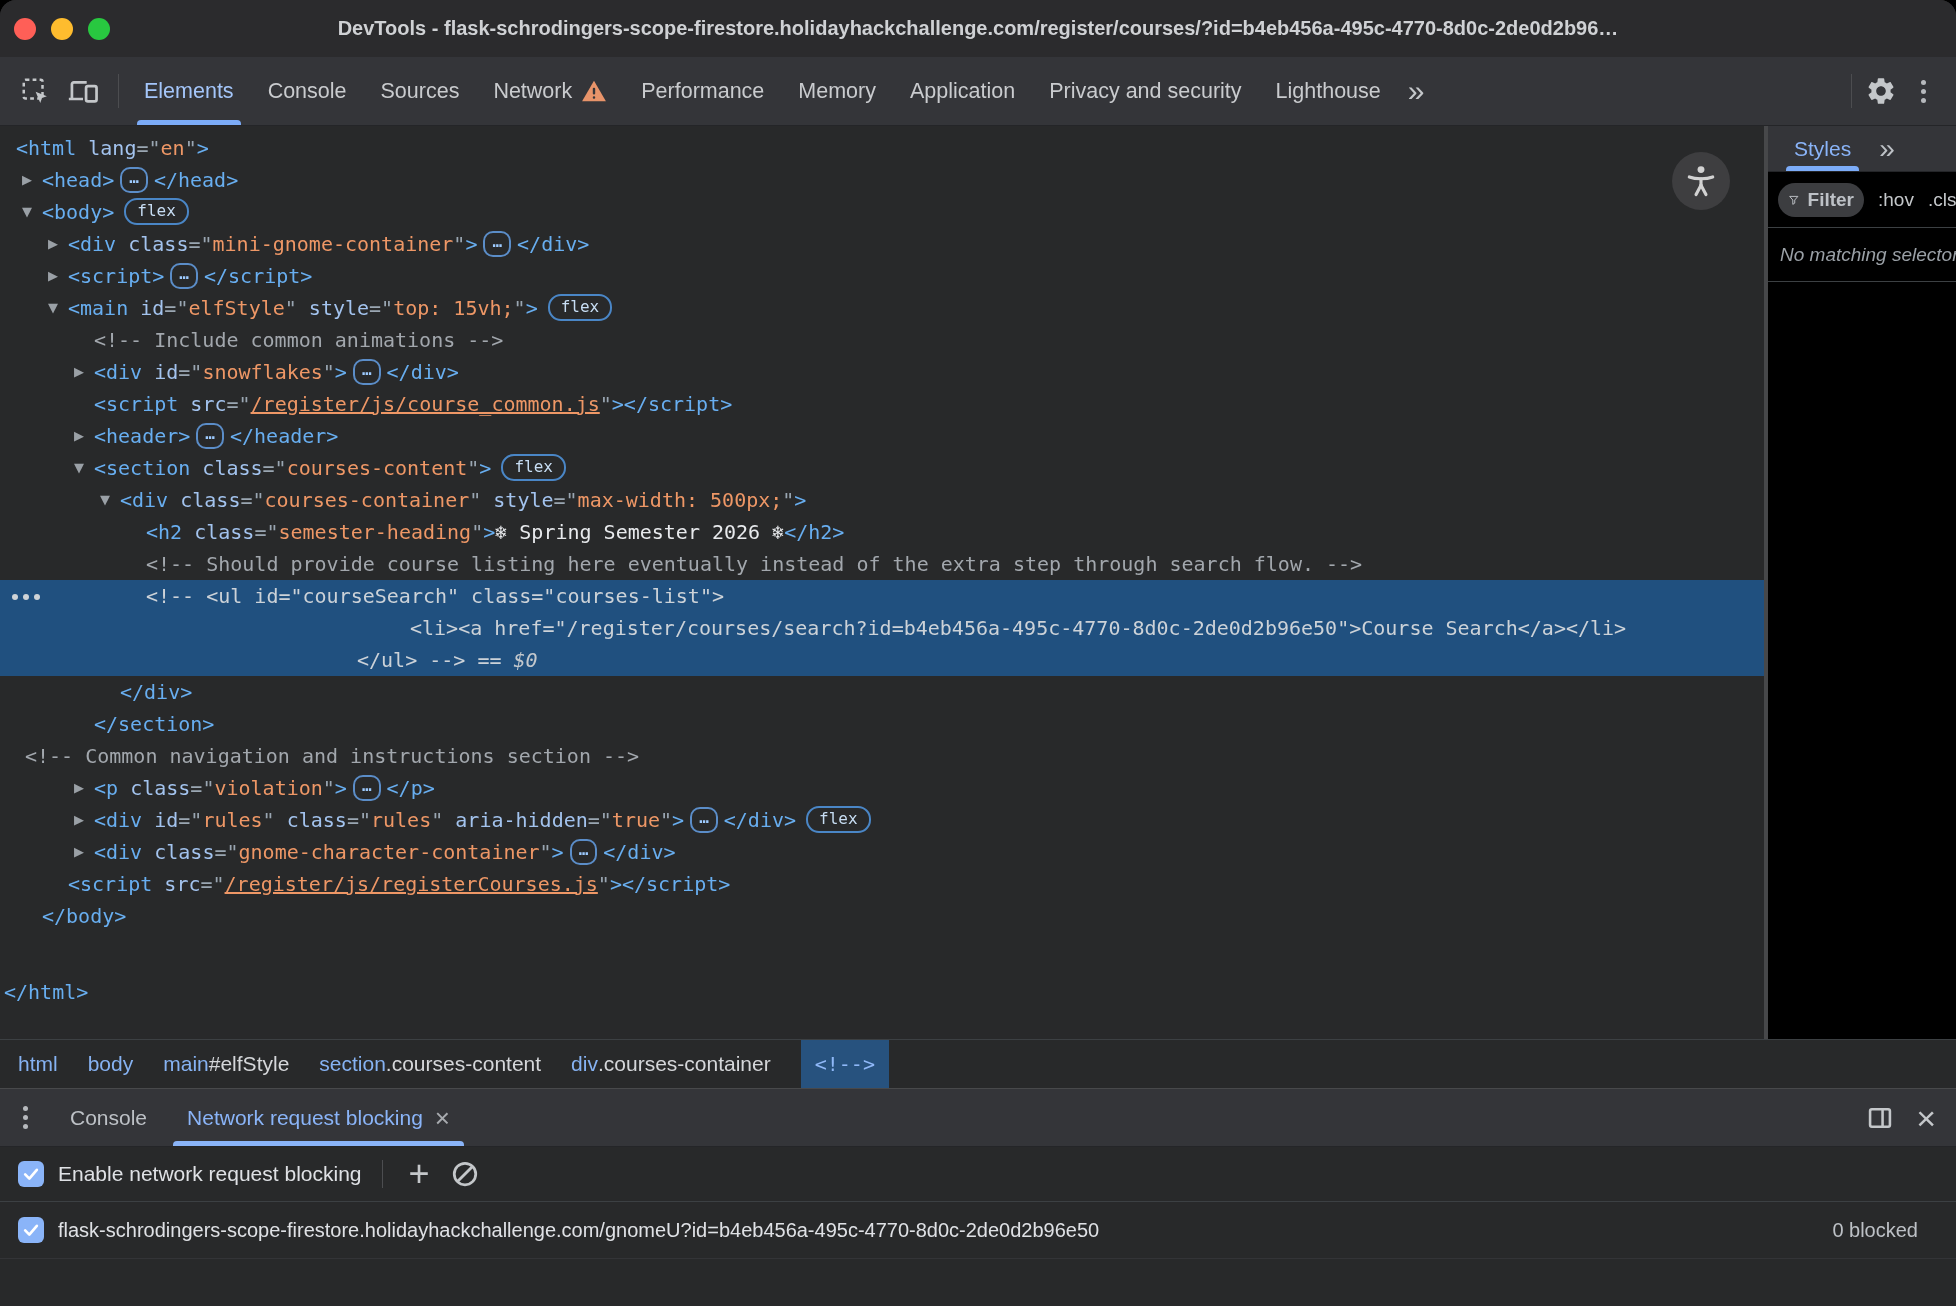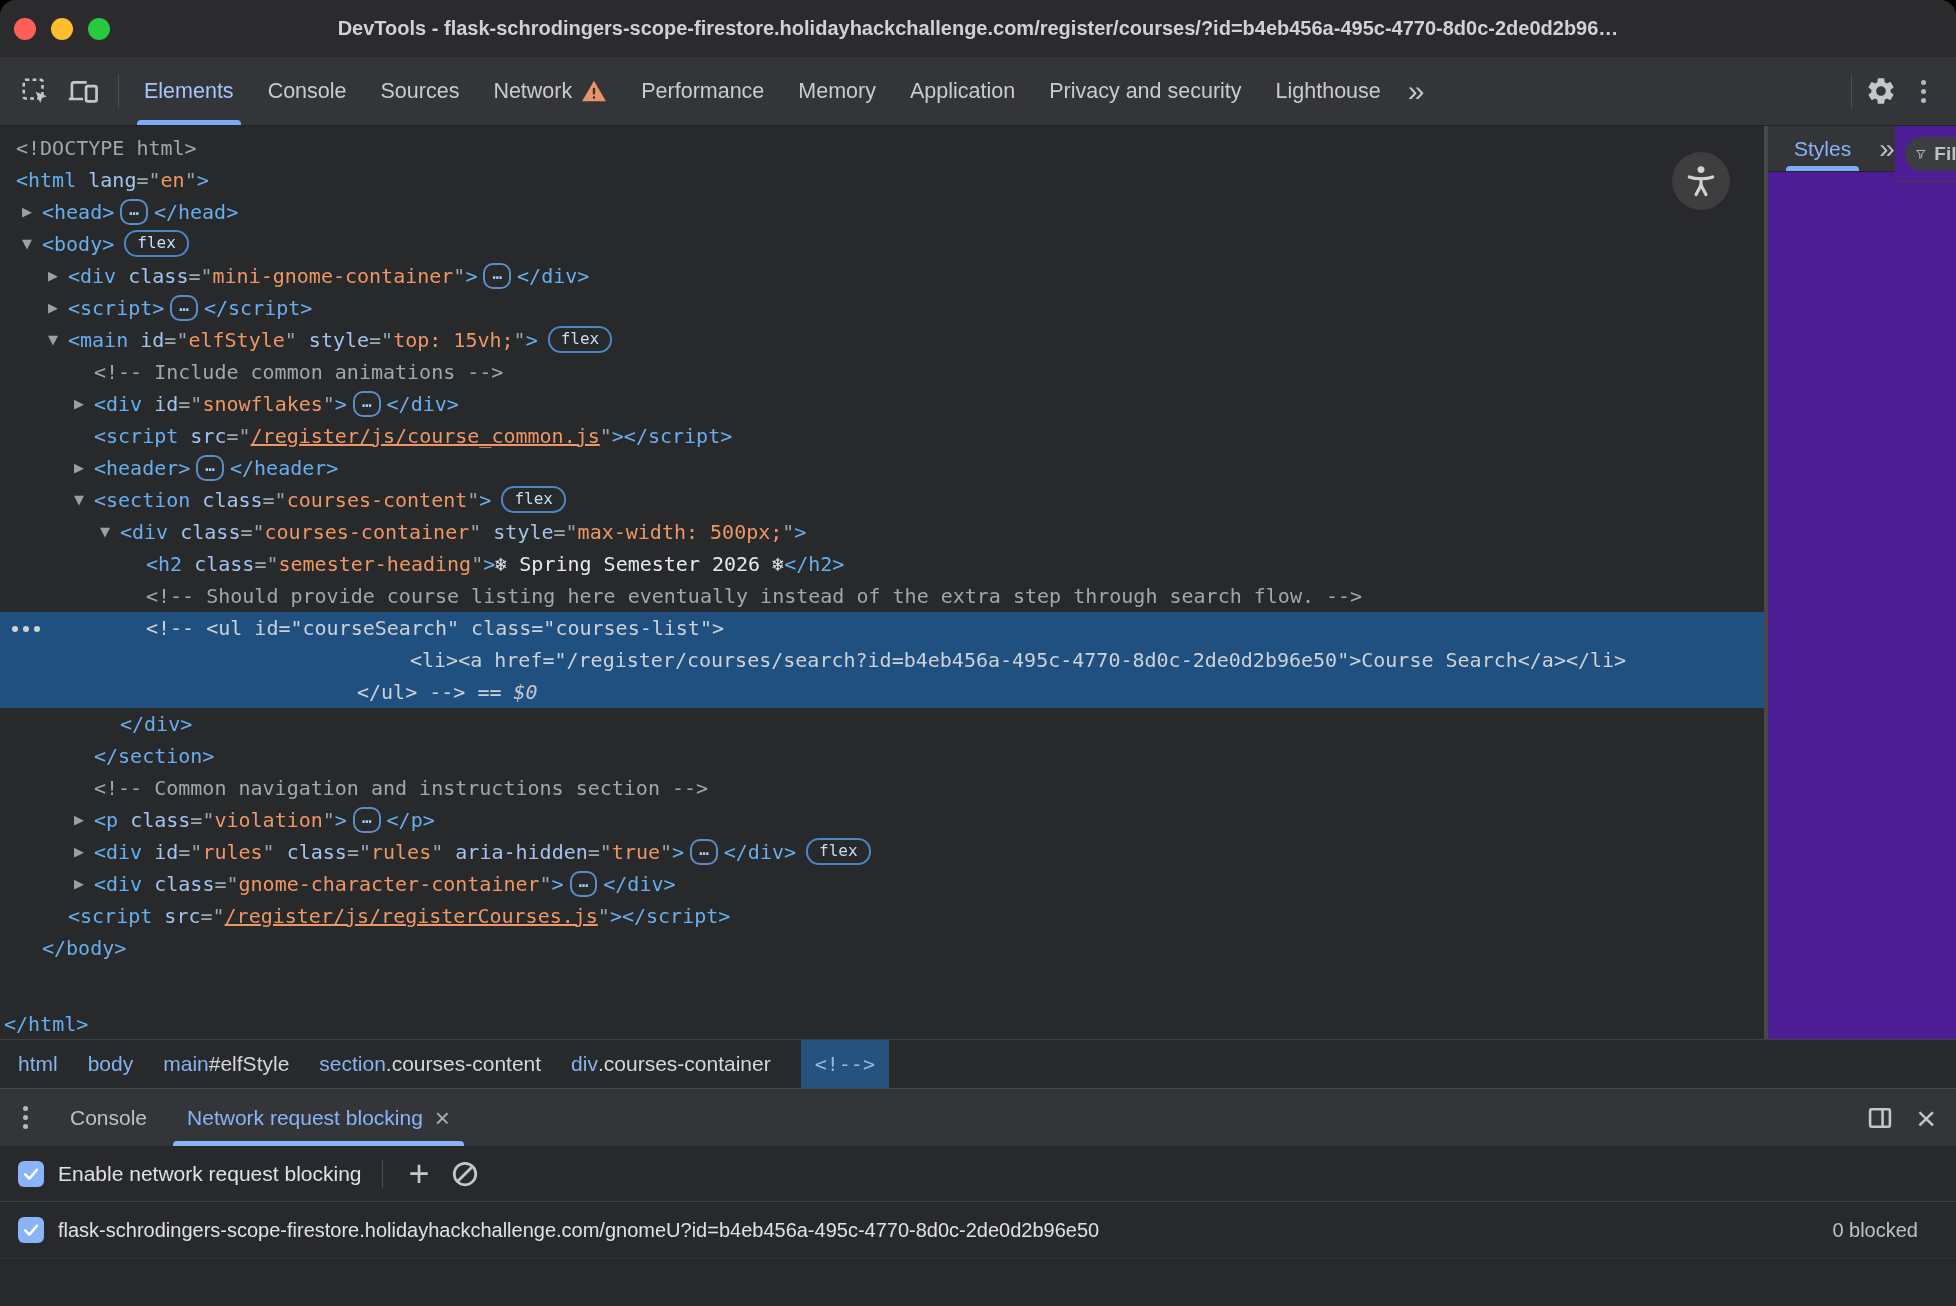--- a/index.html
+++ b/index.html
@@ -25,21 +25,21 @@
   .tab{position:relative;display:flex;align-items:center;gap:9px;padding:0 17px;font-size:21.5px;color:#c9cbce;cursor:default;}
   .tab.active{color:#a4c6fa;}
   .tab.active::after{content:"";position:absolute;left:10px;right:10px;bottom:0;height:5px;background:#7cacf8;border-radius:4px 4px 0 0;}
   .more-tabs{display:flex;align-items:center;padding:0 10px;color:#c4c7ca;font-size:30px;}
   .tb-right{margin-left:auto;display:flex;align-items:center;padding-right:12px;}
 
   
   .main{flex:0 0 913px;display:flex;min-height:0;}
   .tree-pane{width:1764px;flex:0 0 1764px;background:#28292a;position:relative;overflow:hidden;padding-top:6px;box-sizing:border-box;}
   .pane-divider{width:4px;flex:0 0 4px;background:#47484a;}
-  .sidebar{flex:1;background:#4c1d95;overflow:hidden;display:flex;flex-direction:row;}
+  .sidebar{flex:1;background:#000000;overflow:hidden;display:flex;flex-direction:column;}
 
   
   .tree-line{position:relative;height:32px;line-height:32px;white-space:nowrap;
              font-family:"DejaVu Sans Mono","Liberation Mono",monospace;font-size:20px;color:#e8eaed;}
   .tree-line.selected{background:#20507f;}
   .arrow{position:absolute;top:0;width:26px;text-align:center;color:#9aa0a6;font-size:13px;line-height:32px;
          font-family:"DejaVu Sans",sans-serif;}
   .sel-dots{position:absolute;left:12px;top:14px;width:6px;height:6px;border-radius:50%;background:#cfd3d7;
             box-shadow:11px 0 0 #cfd3d7,22px 0 0 #cfd3d7;}
   .tk-tag{color:#68aef0;} .tk-attr{color:#a3c3ee;} .tk-val{color:#ee9766;}
@@ -185,41 +185,40 @@
     <div class="tree-pane">
       <div class="a11y-btn">
         <svg width="36" height="36" viewBox="0 0 24 24" fill="none">
           <circle cx="12" cy="4.4" r="2.3" fill="#d2d2d2"></circle>
           <path d="M4.2 9.3 C8.5 10.9 15.5 10.9 19.8 9.3" stroke="#d2d2d2" stroke-width="2.1" stroke-linecap="round"></path>
           <path d="M12 10.6 L12 14.8" stroke="#d2d2d2" stroke-width="2.1" stroke-linecap="round"></path>
           <path d="M12 14.8 L8.7 21" stroke="#d2d2d2" stroke-width="2.1" stroke-linecap="round"></path>
           <path d="M12 14.8 L15.3 21" stroke="#d2d2d2" stroke-width="2.1" stroke-linecap="round"></path>
         </svg>
       </div>
-    <div class="tree-line" style="padding-left: 16px;"><span class="tk-com">&lt;!DOCTYPE html&gt;</span></div>
         <div class="tree-line" style="padding-left: 16px;"><span class="tk-tag">&lt;html</span><span class="tk-attr"> lang</span><span class="tk-p">="</span><span class="tk-val">en</span><span class="tk-p">"</span><span class="tk-tag">&gt;</span></div>
         <div class="tree-line" style="padding-left: 42px;"><span class="arrow" style="left: 14px;">▶</span><span class="tk-tag">&lt;head&gt;</span><span class="ell">…</span><span class="tk-tag">&lt;/head&gt;</span></div>
         <div class="tree-line" style="padding-left: 42px;"><span class="arrow" style="left: 14px;">▼</span><span class="tk-tag">&lt;body&gt;</span><span class="adorner">flex</span></div>
         <div class="tree-line" style="padding-left: 68px;"><span class="arrow" style="left: 40px;">▶</span><span class="tk-tag">&lt;div</span><span class="tk-attr"> class</span><span class="tk-p">="</span><span class="tk-val">mini-gnome-container</span><span class="tk-p">"</span><span class="tk-tag">&gt;</span><span class="ell">…</span><span class="tk-tag">&lt;/div&gt;</span></div>
         <div class="tree-line" style="padding-left: 68px;"><span class="arrow" style="left: 40px;">▶</span><span class="tk-tag">&lt;script&gt;</span><span class="ell">…</span><span class="tk-tag">&lt;/script&gt;</span></div>
         <div class="tree-line" style="padding-left: 68px;"><span class="arrow" style="left: 40px;">▼</span><span class="tk-tag">&lt;main</span><span class="tk-attr"> id</span><span class="tk-p">="</span><span class="tk-val">elfStyle</span><span class="tk-p">"</span><span class="tk-attr"> style</span><span class="tk-p">="</span><span class="tk-val">top: 15vh;</span><span class="tk-p">"</span><span class="tk-tag">&gt;</span><span class="adorner">flex</span></div>
         <div class="tree-line" style="padding-left: 94px;"><span class="tk-com">&lt;!-- Include common animations --&gt;</span></div>
         <div class="tree-line" style="padding-left: 94px;"><span class="arrow" style="left: 66px;">▶</span><span class="tk-tag">&lt;div</span><span class="tk-attr"> id</span><span class="tk-p">="</span><span class="tk-val">snowflakes</span><span class="tk-p">"</span><span class="tk-tag">&gt;</span><span class="ell">…</span><span class="tk-tag">&lt;/div&gt;</span></div>
         <div class="tree-line" style="padding-left: 94px;"><span class="tk-tag">&lt;script</span><span class="tk-attr"> src</span><span class="tk-p">="</span><span class="tk-link">/register/js/course_common.js</span><span class="tk-p">"</span><span class="tk-tag">&gt;&lt;/script&gt;</span></div>
         <div class="tree-line" style="padding-left: 94px;"><span class="arrow" style="left: 66px;">▶</span><span class="tk-tag">&lt;header&gt;</span><span class="ell">…</span><span class="tk-tag">&lt;/header&gt;</span></div>
         <div class="tree-line" style="padding-left: 94px;"><span class="arrow" style="left: 66px;">▼</span><span class="tk-tag">&lt;section</span><span class="tk-attr"> class</span><span class="tk-p">="</span><span class="tk-val">courses-content</span><span class="tk-p">"</span><span class="tk-tag">&gt;</span><span class="adorner">flex</span></div>
         <div class="tree-line" style="padding-left: 120px;"><span class="arrow" style="left: 92px;">▼</span><span class="tk-tag">&lt;div</span><span class="tk-attr"> class</span><span class="tk-p">="</span><span class="tk-val">courses-container</span><span class="tk-p">"</span><span class="tk-attr"> style</span><span class="tk-p">="</span><span class="tk-val">max-width: 500px;</span><span class="tk-p">"</span><span class="tk-tag">&gt;</span></div>
         <div class="tree-line" style="padding-left: 146px;"><span class="tk-tag">&lt;h2</span><span class="tk-attr"> class</span><span class="tk-p">="</span><span class="tk-val">semester-heading</span><span class="tk-p">"</span><span class="tk-tag">&gt;</span><span class="tk-txt">❄ Spring Semester 2026 ❄</span><span class="tk-tag">&lt;/h2&gt;</span></div>
         <div class="tree-line" style="padding-left: 146px;"><span class="tk-com">&lt;!-- Should provide course listing here eventually instead of the extra step through search flow. --&gt;</span></div>
         <div class="tree-line selected" style="padding-left: 146px;"><span class="sel-dots"></span><span class="tk-sel">&lt;!-- &lt;ul id="courseSearch" class="courses-list"&gt;</span></div>
         <div class="tree-line selected" style="padding-left: 410px;"><span class="tk-sel">&lt;li&gt;&lt;a href="/register/courses/search?id=b4eb456a-495c-4770-8d0c-2de0d2b96e50"&gt;Course Search&lt;/a&gt;&lt;/li&gt;</span></div>
         <div class="tree-line selected" style="padding-left: 357px;"><span class="tk-sel">&lt;/ul&gt; --&gt; </span><span class="tk-sel">== </span><span class="tk-it">$0</span></div>
         <div class="tree-line" style="padding-left: 120px;"><span class="tk-tag">&lt;/div&gt;</span></div>
         <div class="tree-line" style="padding-left: 94px;"><span class="tk-tag">&lt;/section&gt;</span></div>
-        <div class="tree-line" style="padding-left: 94px;"><span class="tk-com">&lt;!-- Common navigation and instructions section --&gt;</span></div>
+        <div class="tree-line" style=" margin-left: 25px;"><span class="tk-com">&lt;!-- Common navigation and instructions section --&gt;</span></div>
         <div class="tree-line" style="padding-left: 94px;"><span class="arrow" style="left: 66px;">▶</span><span class="tk-tag">&lt;p</span><span class="tk-attr"> class</span><span class="tk-p">="</span><span class="tk-val">violation</span><span class="tk-p">"</span><span class="tk-tag">&gt;</span><span class="ell">…</span><span class="tk-tag">&lt;/p&gt;</span></div>
         <div class="tree-line" style="padding-left: 94px;"><span class="arrow" style="left: 66px;">▶</span><span class="tk-tag">&lt;div</span><span class="tk-attr"> id</span><span class="tk-p">="</span><span class="tk-val">rules</span><span class="tk-p">"</span><span class="tk-attr"> class</span><span class="tk-p">="</span><span class="tk-val">rules</span><span class="tk-p">"</span><span class="tk-attr"> aria-hidden</span><span class="tk-p">="</span><span class="tk-val">true</span><span class="tk-p">"</span><span class="tk-tag">&gt;</span><span class="ell">…</span><span class="tk-tag">&lt;/div&gt;</span><span class="adorner">flex</span></div>
         <div class="tree-line" style="padding-left: 94px;"><span class="arrow" style="left: 66px;">▶</span><span class="tk-tag">&lt;div</span><span class="tk-attr"> class</span><span class="tk-p">="</span><span class="tk-val">gnome-character-container</span><span class="tk-p">"</span><span class="tk-tag">&gt;</span><span class="ell">…</span><span class="tk-tag">&lt;/div&gt;</span></div>
         <div class="tree-line" style="padding-left: 68px;"><span class="tk-tag">&lt;script</span><span class="tk-attr"> src</span><span class="tk-p">="</span><span class="tk-link">/register/js/registerCourses.js</span><span class="tk-p">"</span><span class="tk-tag">&gt;&lt;/script&gt;</span></div>
         <div class="tree-line" style="padding-left: 42px;"><span class="tk-tag">&lt;/body&gt;</span></div>
         <div class="tree-line" style="padding-left: 4px; margin-top: 44px;"><span class="tk-tag">&lt;/html&gt;</span></div>
       </div>
     <div class="pane-divider"></div>
     <div class="sidebar">
       <div class="sb-tabs">

